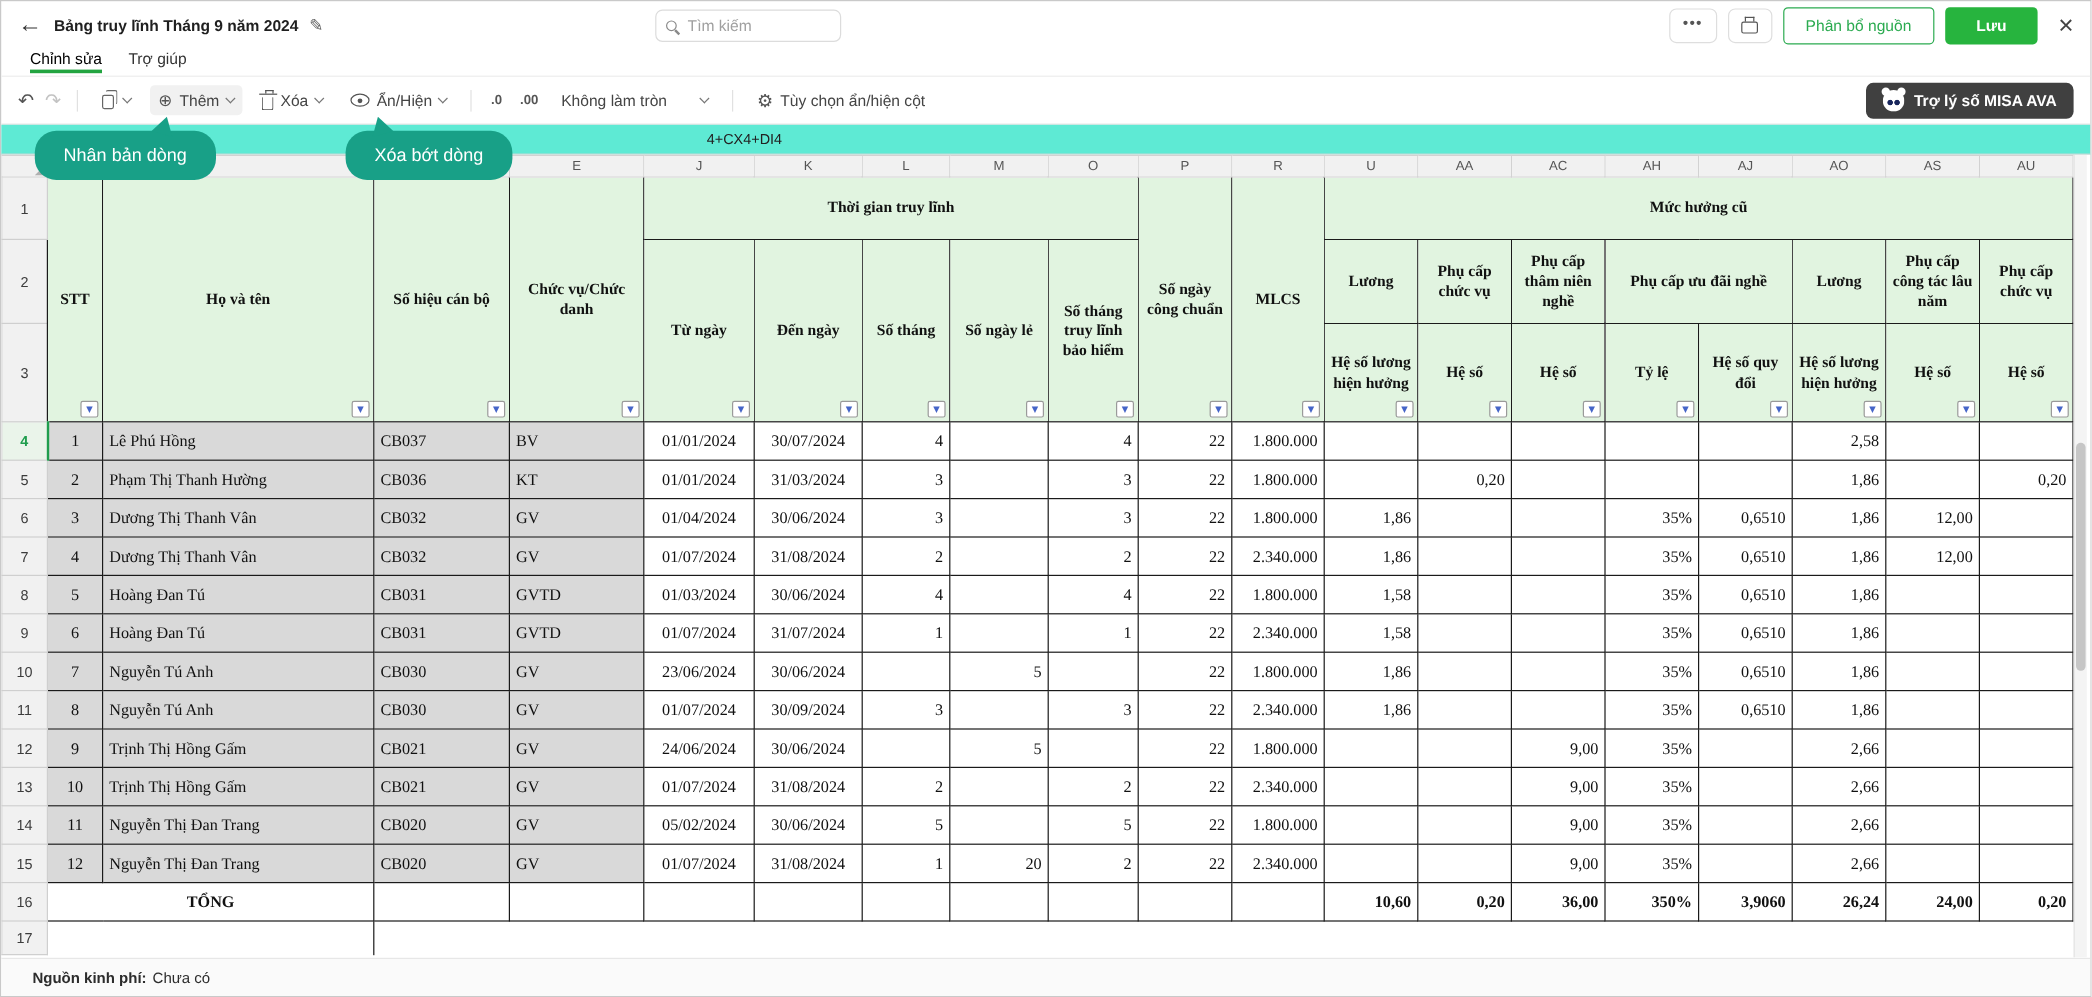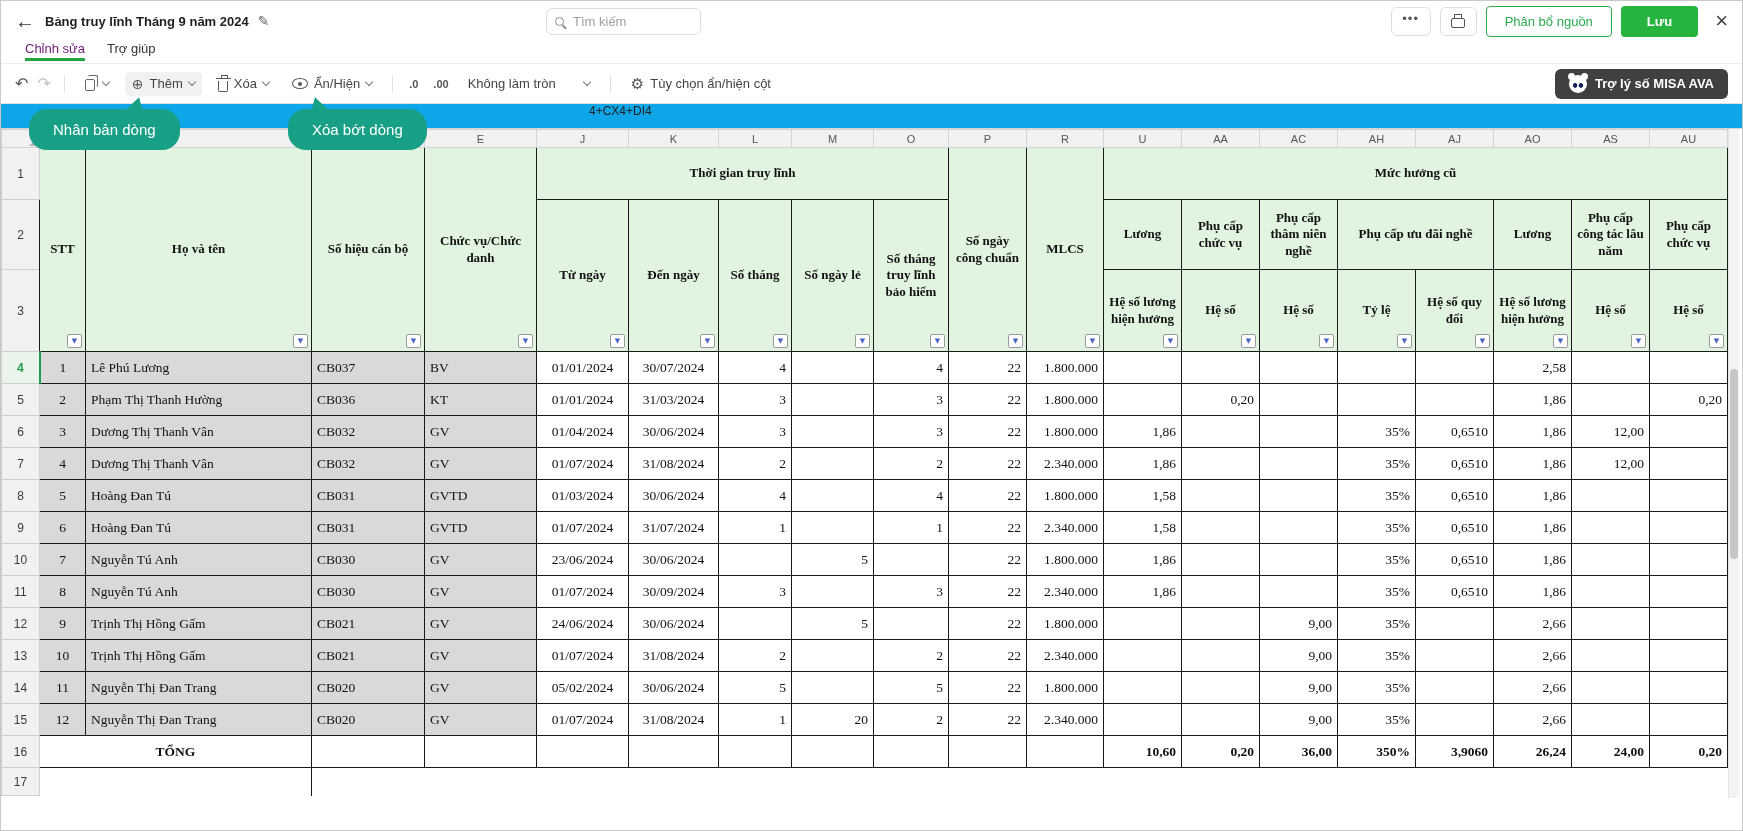--- a/index.html
+++ b/index.html
@@ -27,21 +27,21 @@
   .printer::before{content:'';position:absolute;top:-5px;left:2px;width:6px;height:3px;border:1.5px solid #555;border-bottom:none;}
   .btn-outline{height:31px;padding:0 18px;border:1px solid #2bab50;color:#2bab50;background:#fff;
     border-radius:4px;font-size:13px;display:flex;align-items:center;}
   .btn-save{height:31px;padding:12px 26px;background:#27b43e;color:#fff;font-weight:bold;border-radius:4px;
     font-size:13px;display:flex;align-items:center;border:none;}
   .closex{font-size:22px;color:#444;margin-left:8px;line-height:1;}
 
   
   .menubar{height:22px;display:flex;align-items:flex-start;padding:0 24px;gap:22px;font-size:13px;}
   .menu-item{position:relative;padding-bottom:5px;color:#333;}
-  .menu-item.active{color:#701a75;}
+  .menu-item.active{color:#000000;}
   .menu-item.active::after{content:'';position:absolute;left:0;right:0;bottom:0;height:3px;background:#23a440;}
 
   
   .toolbar{height:41px;display:flex;align-items:center;padding:0 14px;gap:9px;
     border-top:1px solid #ededed;border-bottom:1px solid #e2e2e2;font-size:13px;color:#444;}
   .tbtn{display:flex;align-items:center;gap:6px;padding:4px 7px;border-radius:4px;}
   .tbtn.pill{background:#f1f1f1;}
   .uicon{font-size:16px;color:#555;}
   .disabled{color:#c3c3c3;}
   .sep{width:1px;height:18px;background:#e1e1e1;margin:0 4px;flex:none;}
@@ -59,21 +59,21 @@
   .gear{font-size:15px;color:#555;}
   .ava{margin-left:auto;height:30px;background:#404040;color:#fff;border-radius:6px;display:flex;
     align-items:center;gap:8px;padding:0 14px;font-size:13px;font-weight:bold;border:none;}
   .panda{width:18px;height:18px;border-radius:50%;position:relative;flex:none;
     background:radial-gradient(circle at 34% 58%, #17255c 2px, transparent 2.6px),
                radial-gradient(circle at 66% 58%, #17255c 2px, transparent 2.6px), #fff;}
   .panda::before,.panda::after{content:'';position:absolute;top:-2px;width:7px;height:7px;background:#fff;border-radius:50%;}
   .panda::before{left:-1px;} .panda::after{right:-1px;}
 
   
-  .formulabar{height:25px;border-bottom:1px solid #d6d6d6;display:flex;background:#0ea5e9;}
+  .formulabar{height:25px;border-bottom:1px solid #d6d6d6;display:flex;align-items:center;background:#5eead4;}
   .formula-text{margin-left:588px;font-size:12px;color:#222;}
 
   
   .gridwrap{position:relative;height:669px;background:#fff;overflow:hidden;}
   table.gtable{border-collapse:collapse;table-layout:fixed;width:1726px;
     font-family:"Liberation Serif","DejaVu Serif",serif;}
   .letters td{height:18px;background:#f1f1f1;border:1px solid #d2d2d2;
     font:11px "Liberation Sans","DejaVu Sans",sans-serif;color:#555;text-align:center;padding:0;position:relative;}
   .corner-tri{position:absolute;right:1px;bottom:1px;width:0;height:0;
     border-left:9px solid transparent;border-bottom:9px solid #b0b0b0;}
@@ -354,21 +354,21 @@
           <th class="ghead">
               <div>Hệ số</div>
               <span class="filter">▼</span>
             </th>
         </tr>
       </thead>
       <tbody id="grid-body">
           <tr>
             <td class="rowhdr active-rh">4</td>
             <td class="gcell ctr gray selcell">1</td>
-            <td class="gcell lft gray">Lê Phú Lương</td>
+            <td class="gcell lft gray">Lê Phú Hồng</td>
             <td class="gcell lft gray">CB037</td>
             <td class="gcell lft gray">BV</td>
             <td class="gcell ctr">01/01/2024</td>
             <td class="gcell ctr">30/07/2024</td>
             <td class="gcell num">4</td>
             <td class="gcell num"></td>
             <td class="gcell num">4</td>
             <td class="gcell num">22</td>
             <td class="gcell num">1.800.000</td>
             <td class="gcell num"></td>
@@ -648,20 +648,24 @@
             <td colspan="2" class="r17a"></td>
             <td colspan="17" class="r17b"></td>
           </tr>
         </tbody>
     </table>
     <div class="vscroll">
         <div class="vthumb"></div>
       </div>
   </div>
 
+  <div class="statusbar">
+    <span class="lbl">Nguồn kinh phí:</span>
+    <span>Chưa có</span>
+  </div>
 
   <div class="tip tip1">
     <span class="tip-arrow a1"></span>
     <span>Nhân bản dòng</span>
   </div>
   <div class="tip tip2">
     <span class="tip-arrow a2"></span>
     <span>Xóa bớt dòng</span>
   </div>
 

